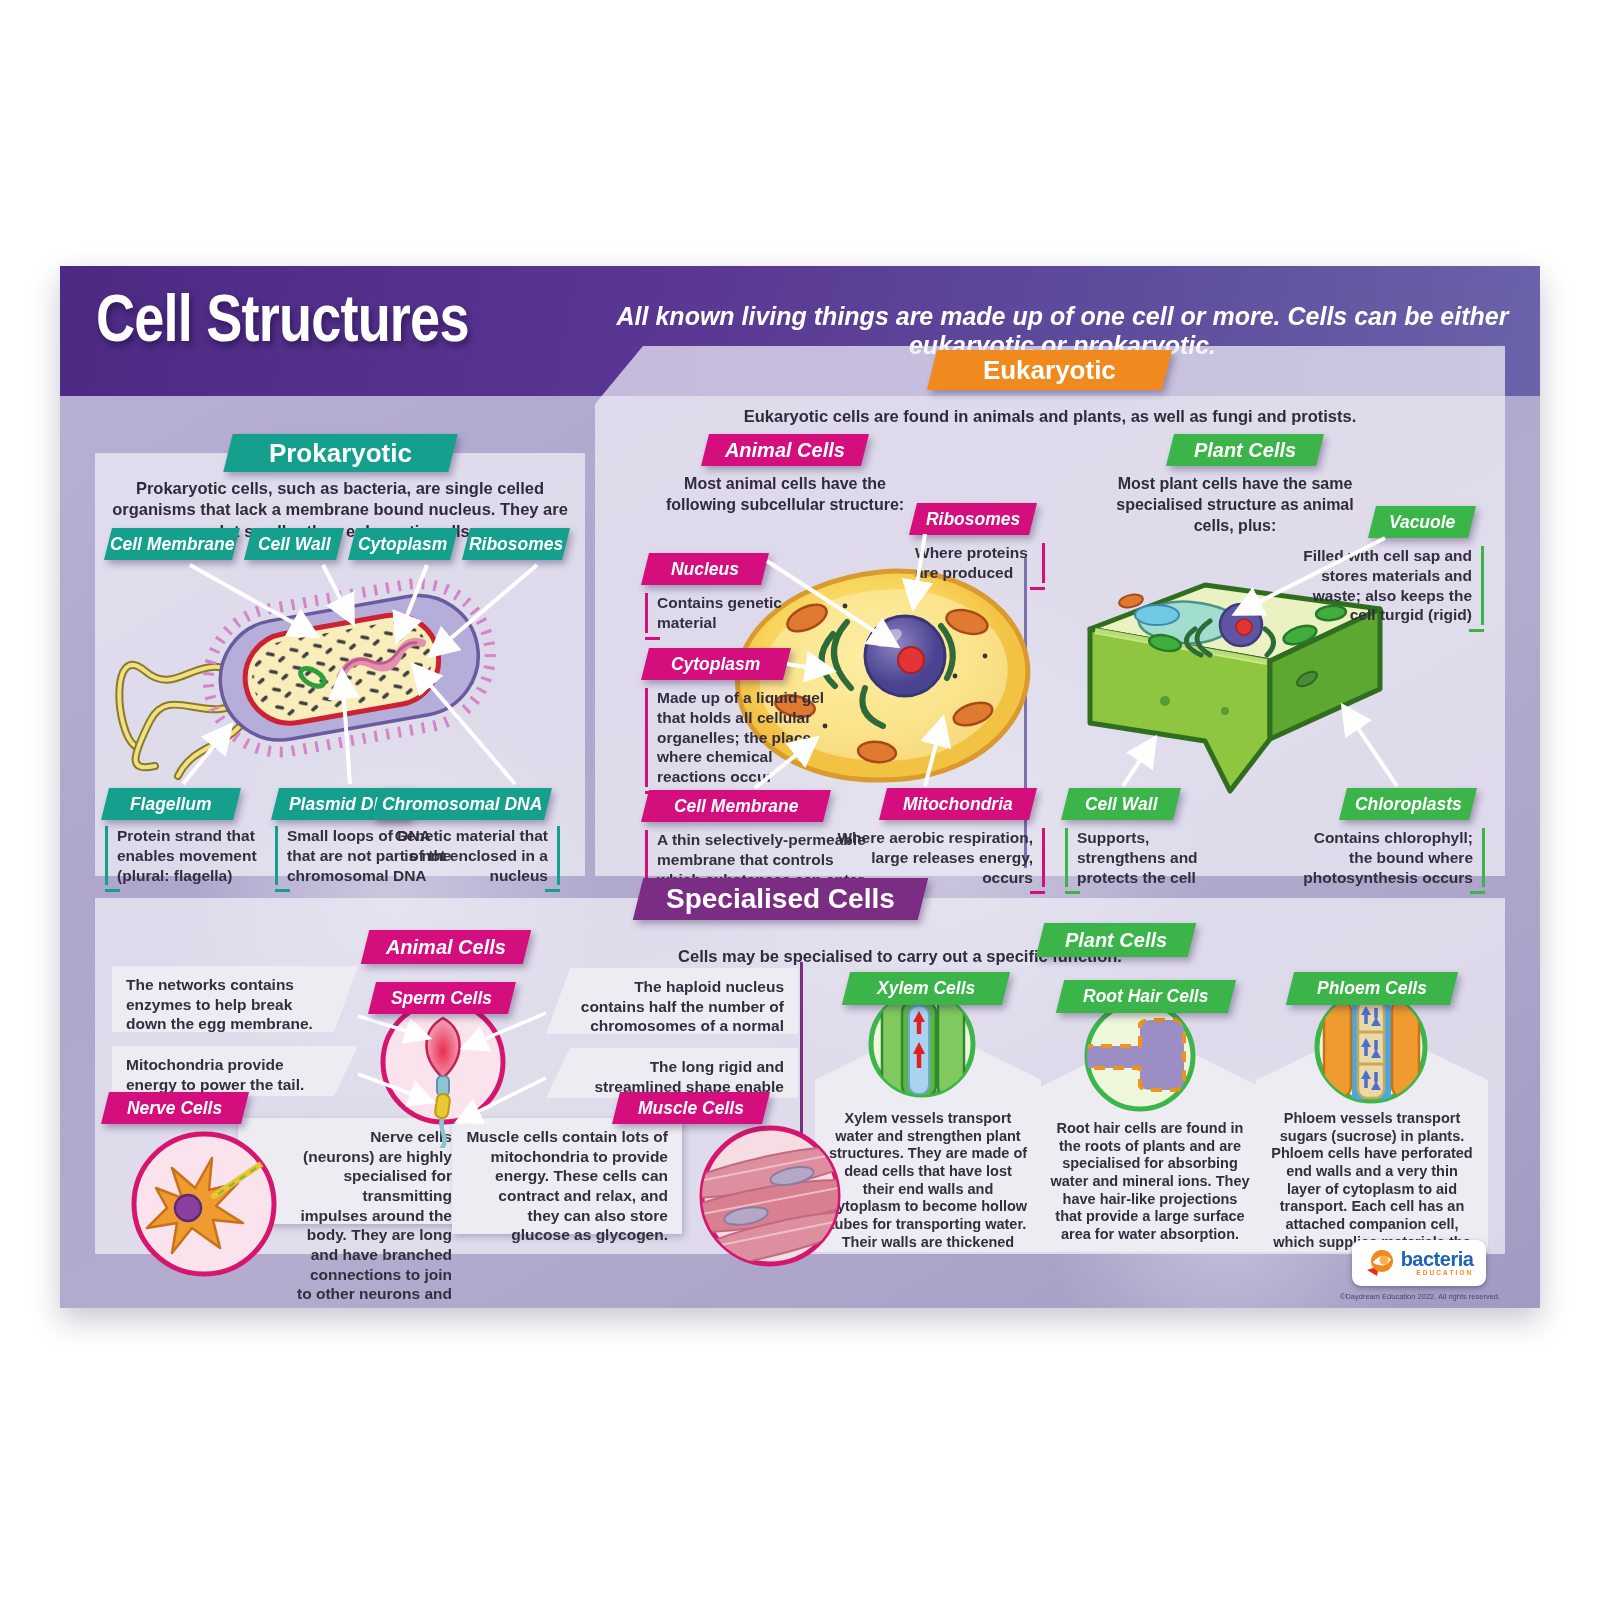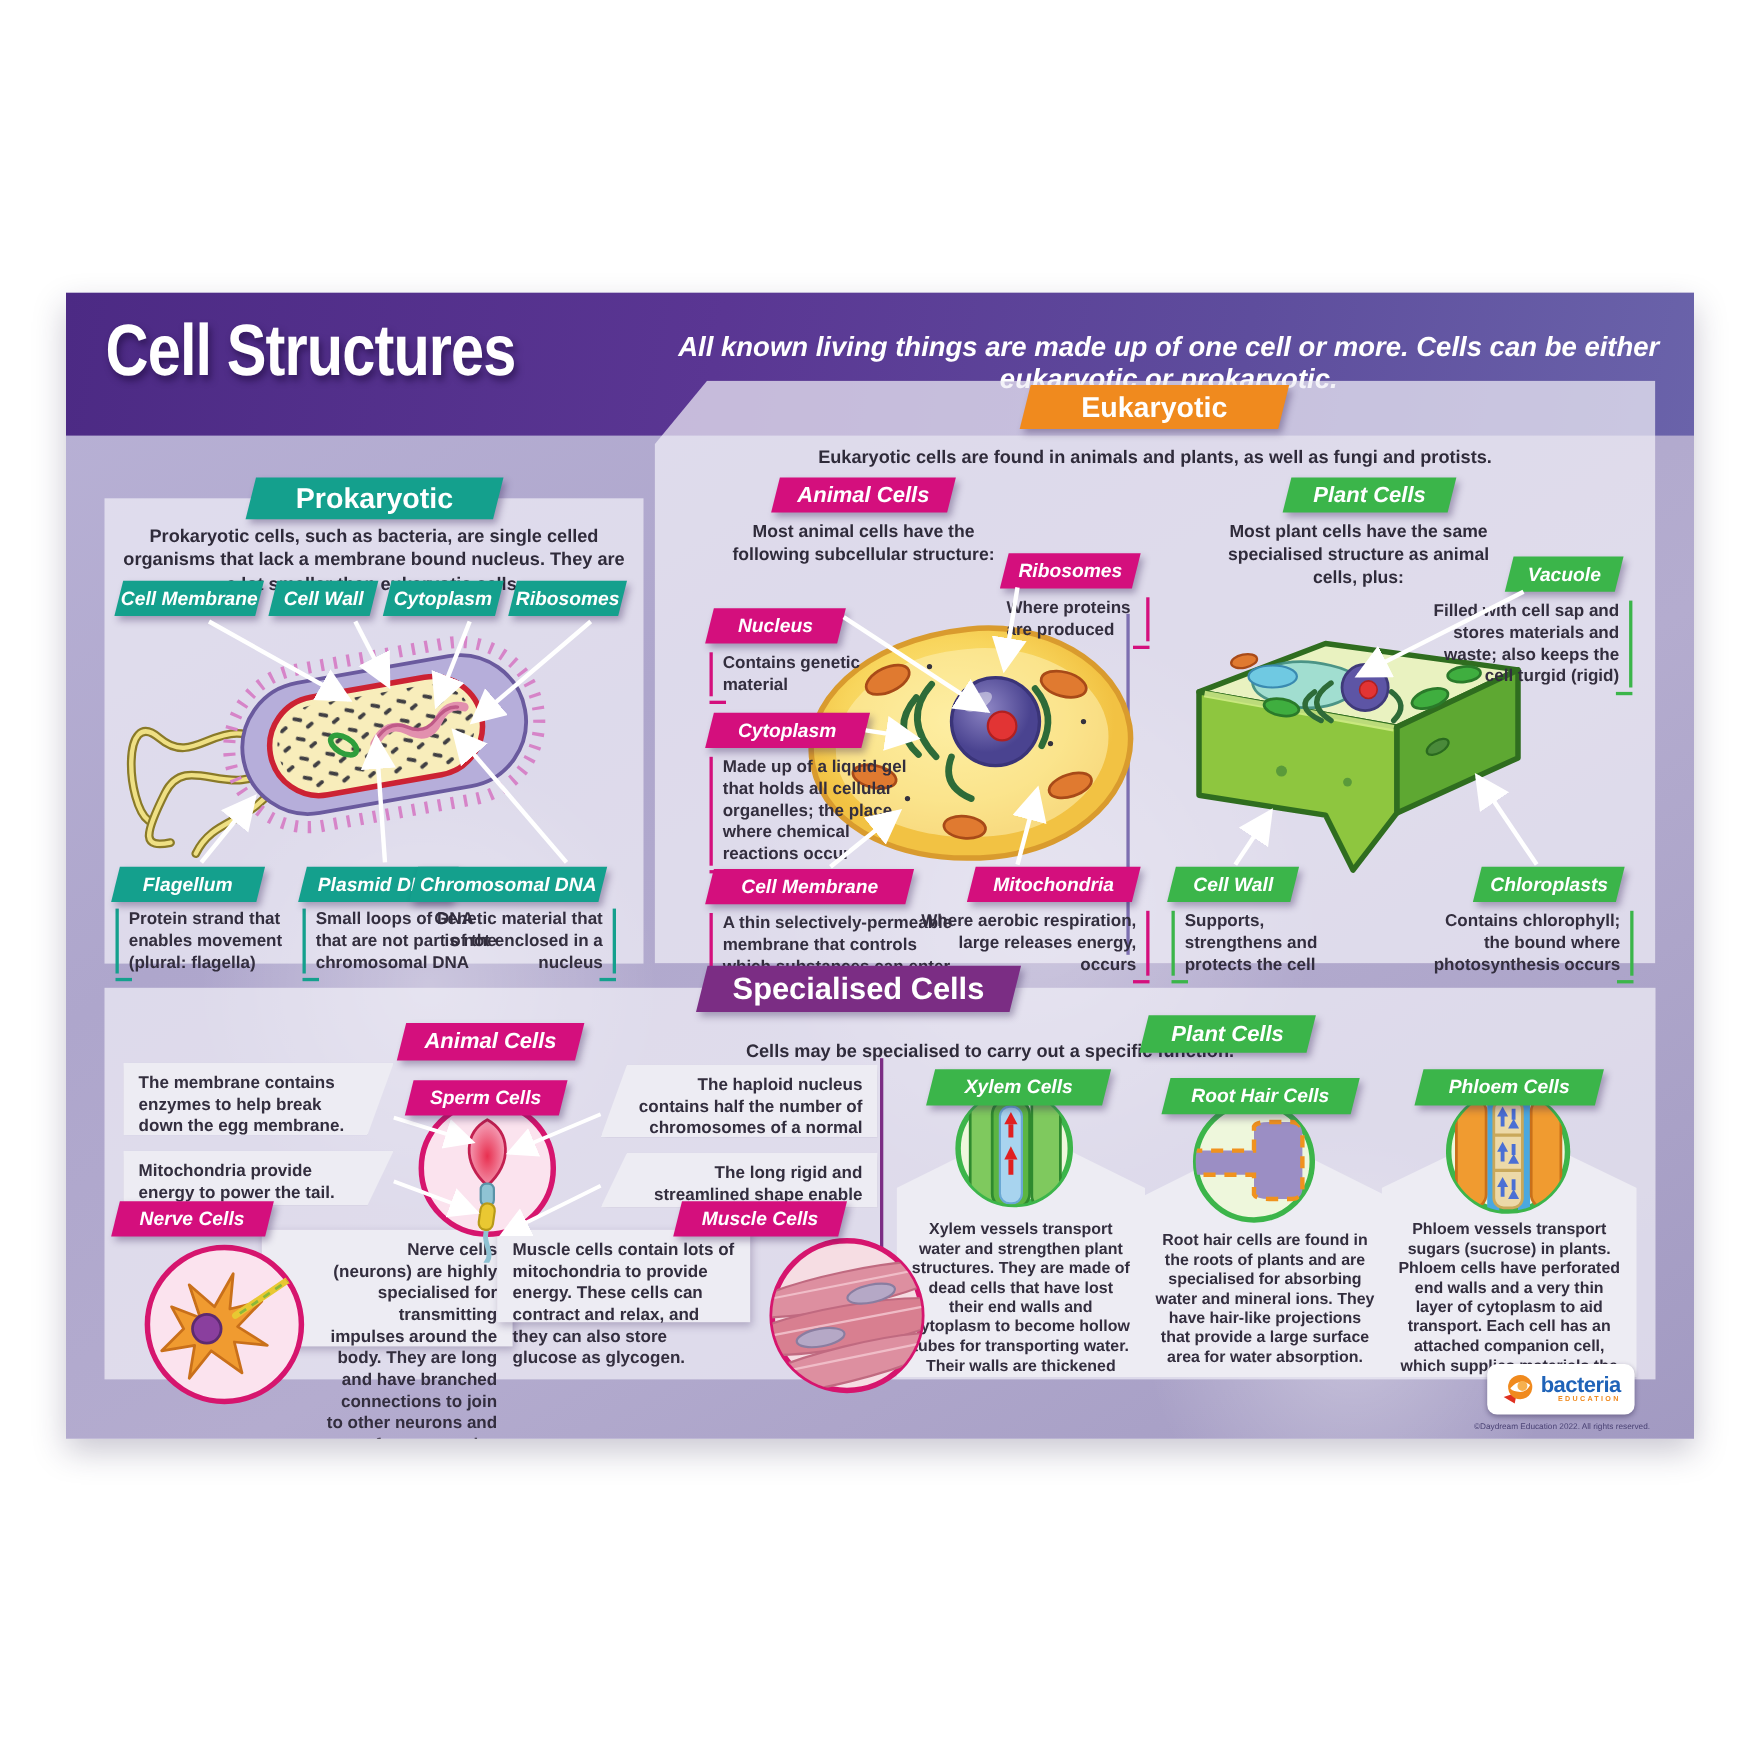--- a/index.html
+++ b/index.html
@@ -284,21 +284,21 @@
   <div class="hbanner pink f20" style="left:305px;top:664px;width:162px;height:34px;">
       <span style="font-style:italic">Animal Cells</span>
     </div>
   <div class="hbanner green f20" style="left:980px;top:657px;width:152px;height:34px;">
       <span style="font-style:italic">Plant Cells</span>
     </div>
 
   <div class="lbanner pink" style="left:312px;top:716px;width:140px;z-index:8;">
       <span>Sperm Cells</span>
     </div>
-  <div class="cbox cut-r" style="left:52px;top:700px;width:246px;height:66px;">The <b>membrane</b> contains enzymes to help break down the egg membrane.</div>
+  <div class="cbox cut-r" style="left:52px;top:700px;width:246px;height:66px;">The <b>networks</b> contains enzymes to help break down the egg membrane.</div>
   <div class="cbox cut-r" style="left:52px;top:780px;width:246px;height:50px;"><b>Mitochondria</b> provide energy to power the tail.</div>
   <div class="cbox cut-l" style="left:486px;top:702px;width:252px;height:66px;">The <b>haploid nucleus</b> contains half the number of chromosomes of a normal cell.</div>
   <div class="cbox cut-l" style="left:486px;top:782px;width:252px;height:50px;">The <b>long rigid</b> and streamlined shape enable the sperm to swim to the egg.</div>
   <svg class="illus" style="left:316px;top:732px;z-index:5;" width="134" height="150" viewBox="0 0 134 150">
     <defs>
         <radialGradient id="headg" cx="50%" cy="55%">
           <stop offset="0%" stop-color="#e83050"></stop>
           <stop offset="100%" stop-color="#f49ab2"></stop>
         </radialGradient>
       </defs>
@@ -325,21 +325,21 @@
       <path d="M88,70 L138,36" stroke="#e8c832" stroke-width="6" stroke-linecap="round"></path>
       <path d="M92,68 L136,38" stroke="#8ab83a" stroke-width="2.5" stroke-dasharray="7 6"></path>
       <path d="M134,38 L146,28 M136,40 L150,40" stroke="#f09b30" stroke-width="2.5"></path>
       <circle cx="62" cy="82" r="13" fill="#8a3f9e" stroke="#5d2a70" stroke-width="2.5"></circle>
     </g>
   </svg>
 
   <div class="lbanner pink" style="left:556px;top:826px;width:150px;z-index:8;">
       <span>Muscle Cells</span>
     </div>
-  <div class="cbox" style="left:392px;top:852px;width:230px;height:84px;">Muscle cells contain lots of mitochondria to provide energy. These cells can contract and relax, and they can also store glucose as glycogen.</div>
+  <div class="cbox" style="left:392px;top:852px;width:230px;height:116px;text-align:right;">Muscle cells contain lots of mitochondria to provide energy. These cells can contract and relax, and they can also store glucose as glycogen.</div>
   <svg class="illus" style="left:634px;top:854px;z-index:5;" width="152" height="152" viewBox="0 0 152 152">
     <defs>
         <clipPath id="mc">
           <circle cx="76" cy="76" r="68"></circle>
         </clipPath>
       </defs>
     <circle cx="76" cy="76" r="68" fill="#f6dde3" stroke="#d6156e" stroke-width="5"></circle>
     <g clip-path="url(#mc)">
       <ellipse cx="76" cy="52" rx="98" ry="16" fill="#dd8fa0" stroke="#c06a80" stroke-width="2" transform="rotate(-12 76 52)"></ellipse>
       <ellipse cx="76" cy="86" rx="104" ry="19" fill="#d87f90" stroke="#c06a80" stroke-width="2" transform="rotate(-10 76 86)"></ellipse>

